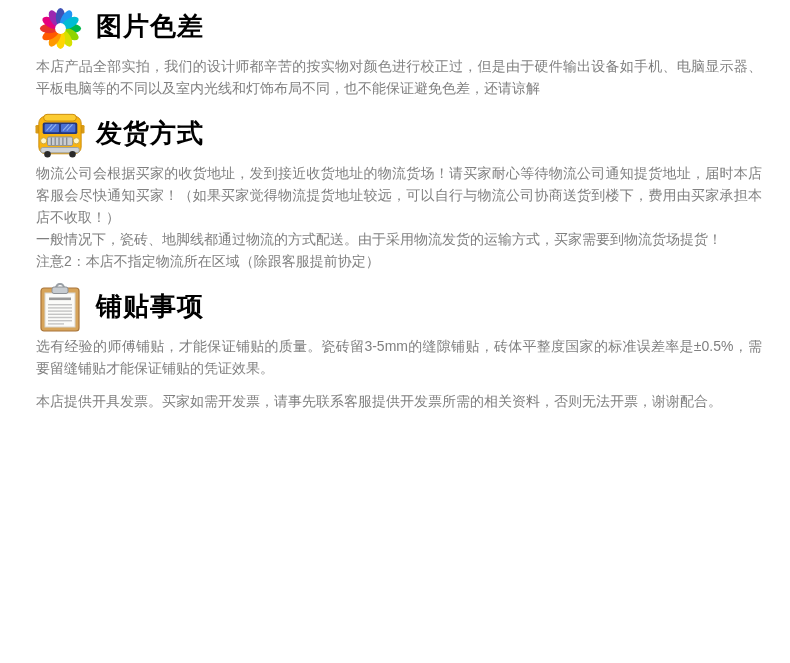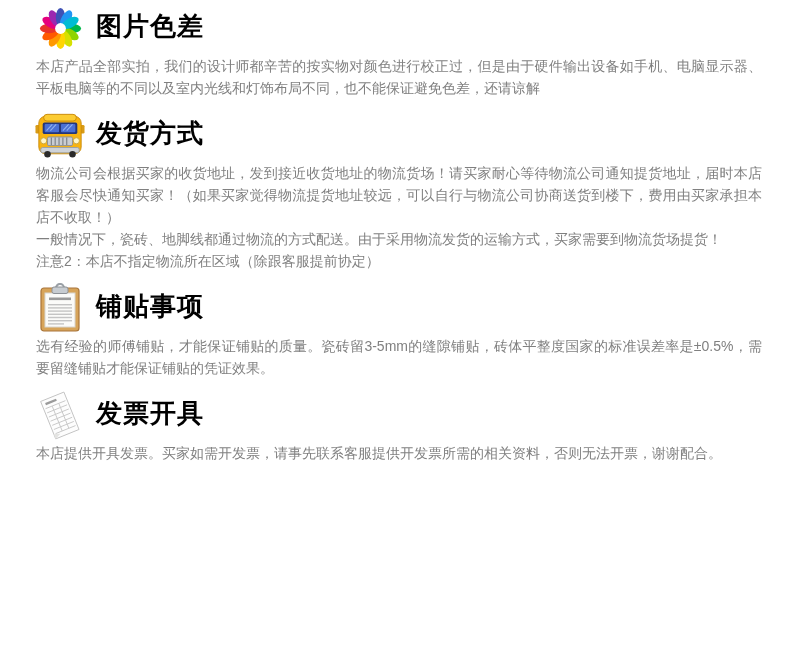--- a/index.html
+++ b/index.html
@@ -131,32 +131,18 @@
         </svg>
       </span>
       <h2 class="section-title">铺贴事项</h2>
     </div>
     <div class="section-body">
       <p class="para">选有经验的师傅铺贴，才能保证铺贴的质量。瓷砖留3-5mm的缝隙铺贴，砖体平整度国家的标准误差率是±0.5%，需要留缝铺贴才能保证铺贴的凭证效果。</p>
     </div>
   </div>
 
   <div class="section">
-    <div class="section-header">
-      <span class="icon-wrap">
-        <svg width="56" height="52" viewBox="0 0 58 54">
-          <g transform="rotate(-22 29 28)">
-            <rect x="15" y="5" width="28" height="45" fill="#fdfdfd" stroke="#c4c4c4" stroke-width="1"></rect>
-            <rect x="19" y="8.5" width="13" height="2.6" fill="#9a9a9a"></rect>
-            <path d="M17 14.5 h24 M17 19.5 h24 M17 24.5 h24 M17 29.5 h24 M17 34.5 h24 M17 39.5 h24 M17 44.5 h24" stroke="#c9c9c9" stroke-width="1"></path>
-            <path d="M25 14.5 v30 M33 14.5 v30" stroke="#c9c9c9" stroke-width="1"></path>
-            <path d="M15 50 l7 -3.5 l-7 -2.5 z" fill="#e4e4e2"></path>
-          </g>
-        </svg>
-      </span>
-      <h2 class="section-title">发票开具</h2>
-    </div>
     <div class="section-body">
       <p class="para">本店提供开具发票。买家如需开发票，请事先联系客服提供开发票所需的相关资料，否则无法开票，谢谢配合。</p>
     </div>
   </div>
 
 </div>
 
 </body></html>

